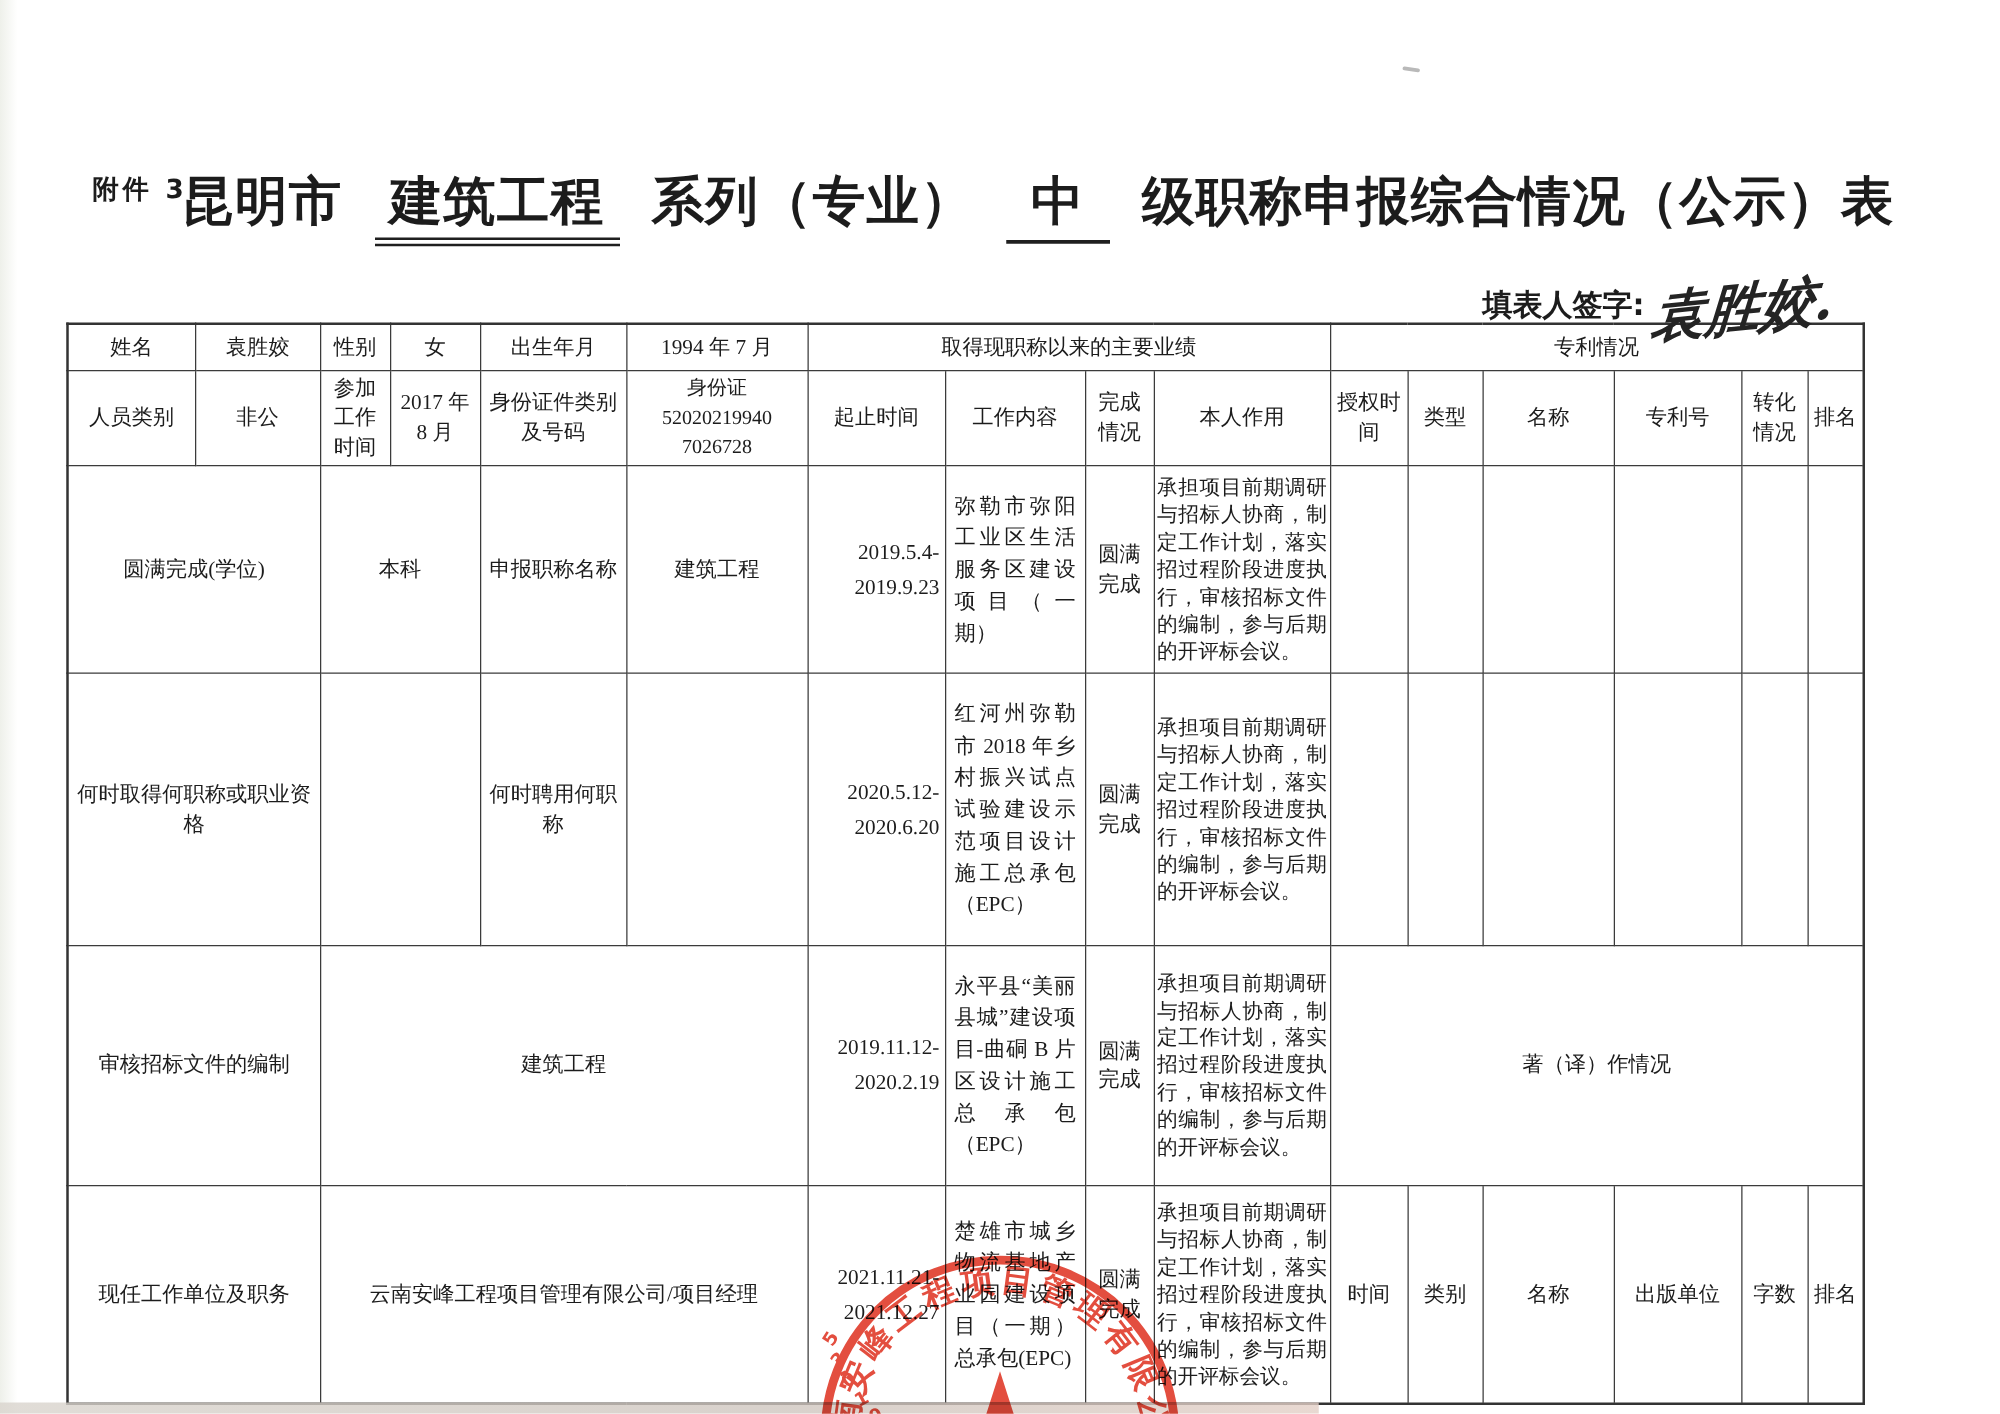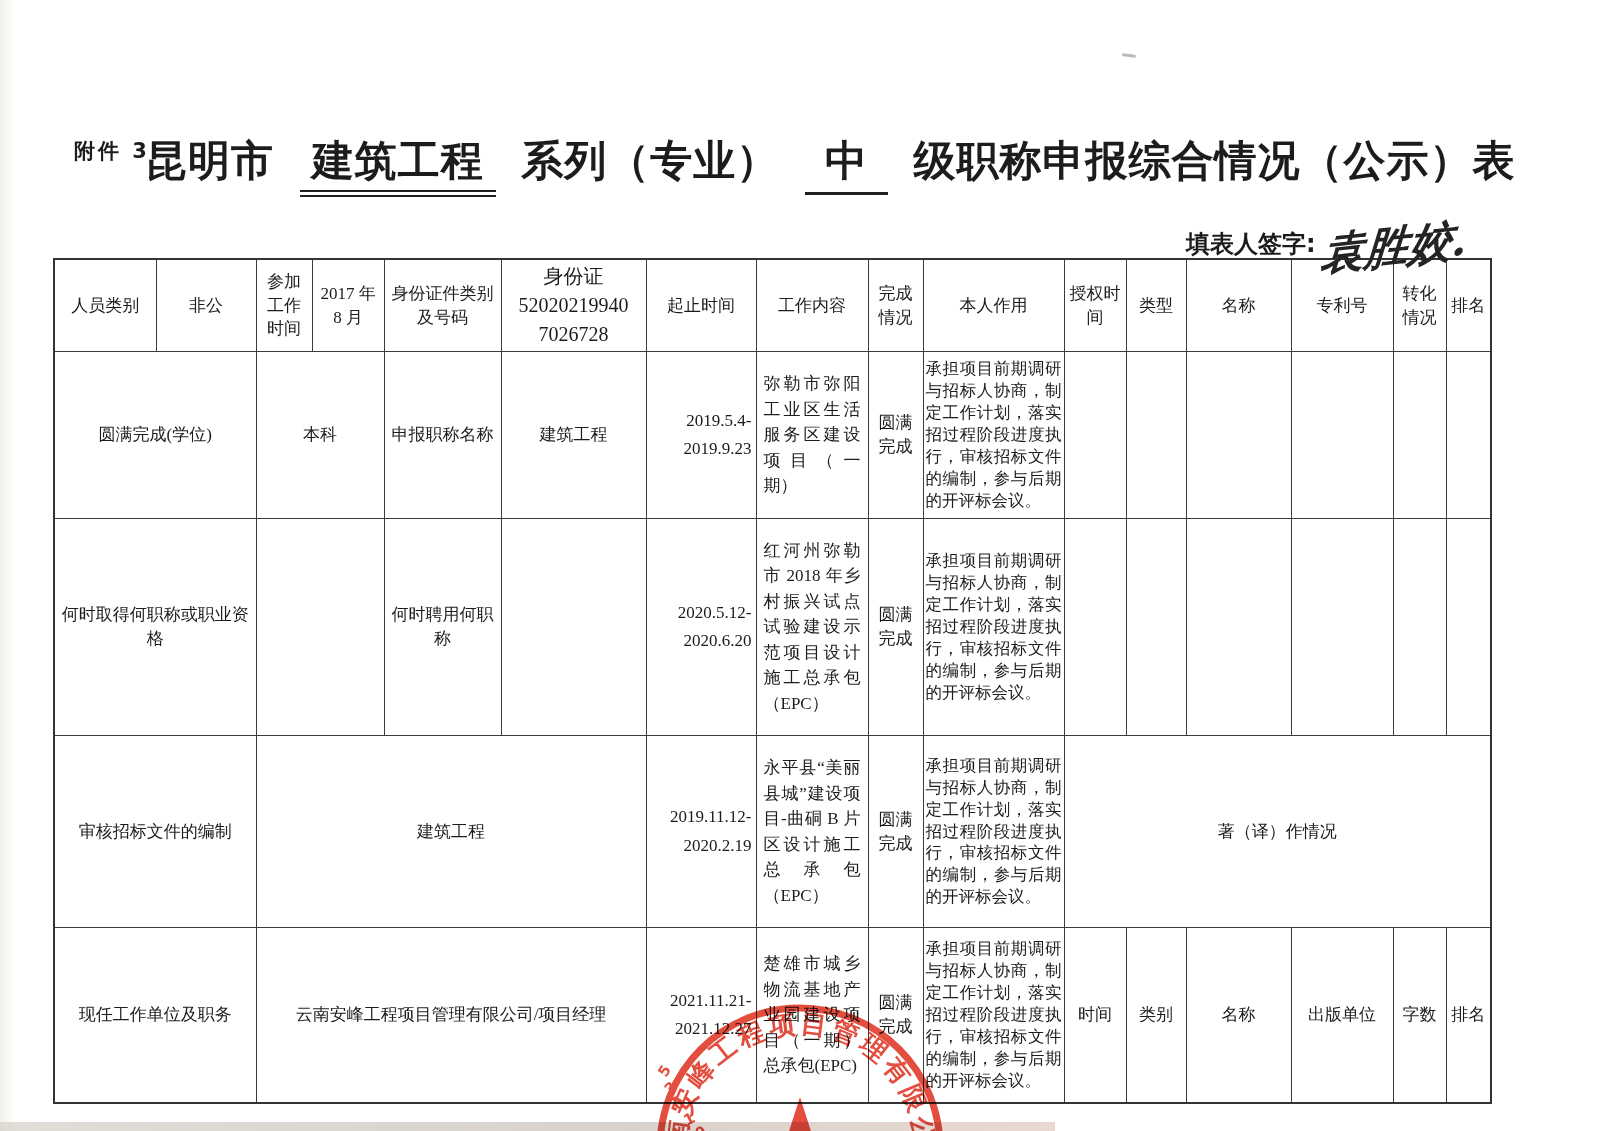--- a/index.html
+++ b/index.html
@@ -52,21 +52,21 @@
     border-collapse:collapse;table-layout:fixed;
     border:2px solid #333333;background:#fff;
   }
   td{
     border:1.5px solid #3b3b3b;text-align:center;vertical-align:middle;
     font-size:17px;line-height:1.4;padding:2px 4px;overflow:hidden;
   }
   tr.r1{height:37px} tr.r2{height:70px} tr.r3{height:155px}
   tr.r4{height:165px} tr.r5{height:160px} tr.r6{height:175px}
   td.preline{white-space:pre-line}
-  td.num{font-size:20px;line-height:1.45}
+  td.num{font-size:16px;line-height:1.45}
   td.date{text-align:right;padding-left:8px;white-space:pre-line;font-size:17px;line-height:1.65}
   td.cont{text-align:justify;padding:19px 7px;line-height:1.5}
   td.role{text-align:justify;padding:3px 2px;font-size:16.5px;line-height:1.33}
   svg.stamp{
     position:absolute;left:645px;top:993px;z-index:6;
     mix-blend-mode:multiply;opacity:.9;
   }
   .stamp-text{
     font-family:"DejaVu Sans","Liberation Sans",sans-serif;font-weight:bold;
   }
@@ -108,20 +108,30 @@
         <col style="width:141px">
         <col style="width:62px">
         <col style="width:60px">
       <col style="width:105px">
         <col style="width:102px">
         <col style="width:53px">
         <col style="width:45px">
     </colgroup>
 
     <tbody>
+        <tr class="r1">
+      <td>姓名</td>
+      <td>袁胜姣</td>
+      <td>性别</td>
+      <td>女</td>
+      <td>出生年月</td>
+      <td>1994 年 7 月</td>
+      <td colspan="4">取得现职称以来的主要业绩</td>
+      <td colspan="6">专利情况</td>
+    </tr>
 
     <tr class="r2">
       <td>人员类别</td>
       <td>非公</td>
       <td>参加工作时间</td>
       <td>2017 年 8 月</td>
       <td>身份证件类别及号码</td>
       <td class="preline num">身份证
 52020219940
 7026728</td>

